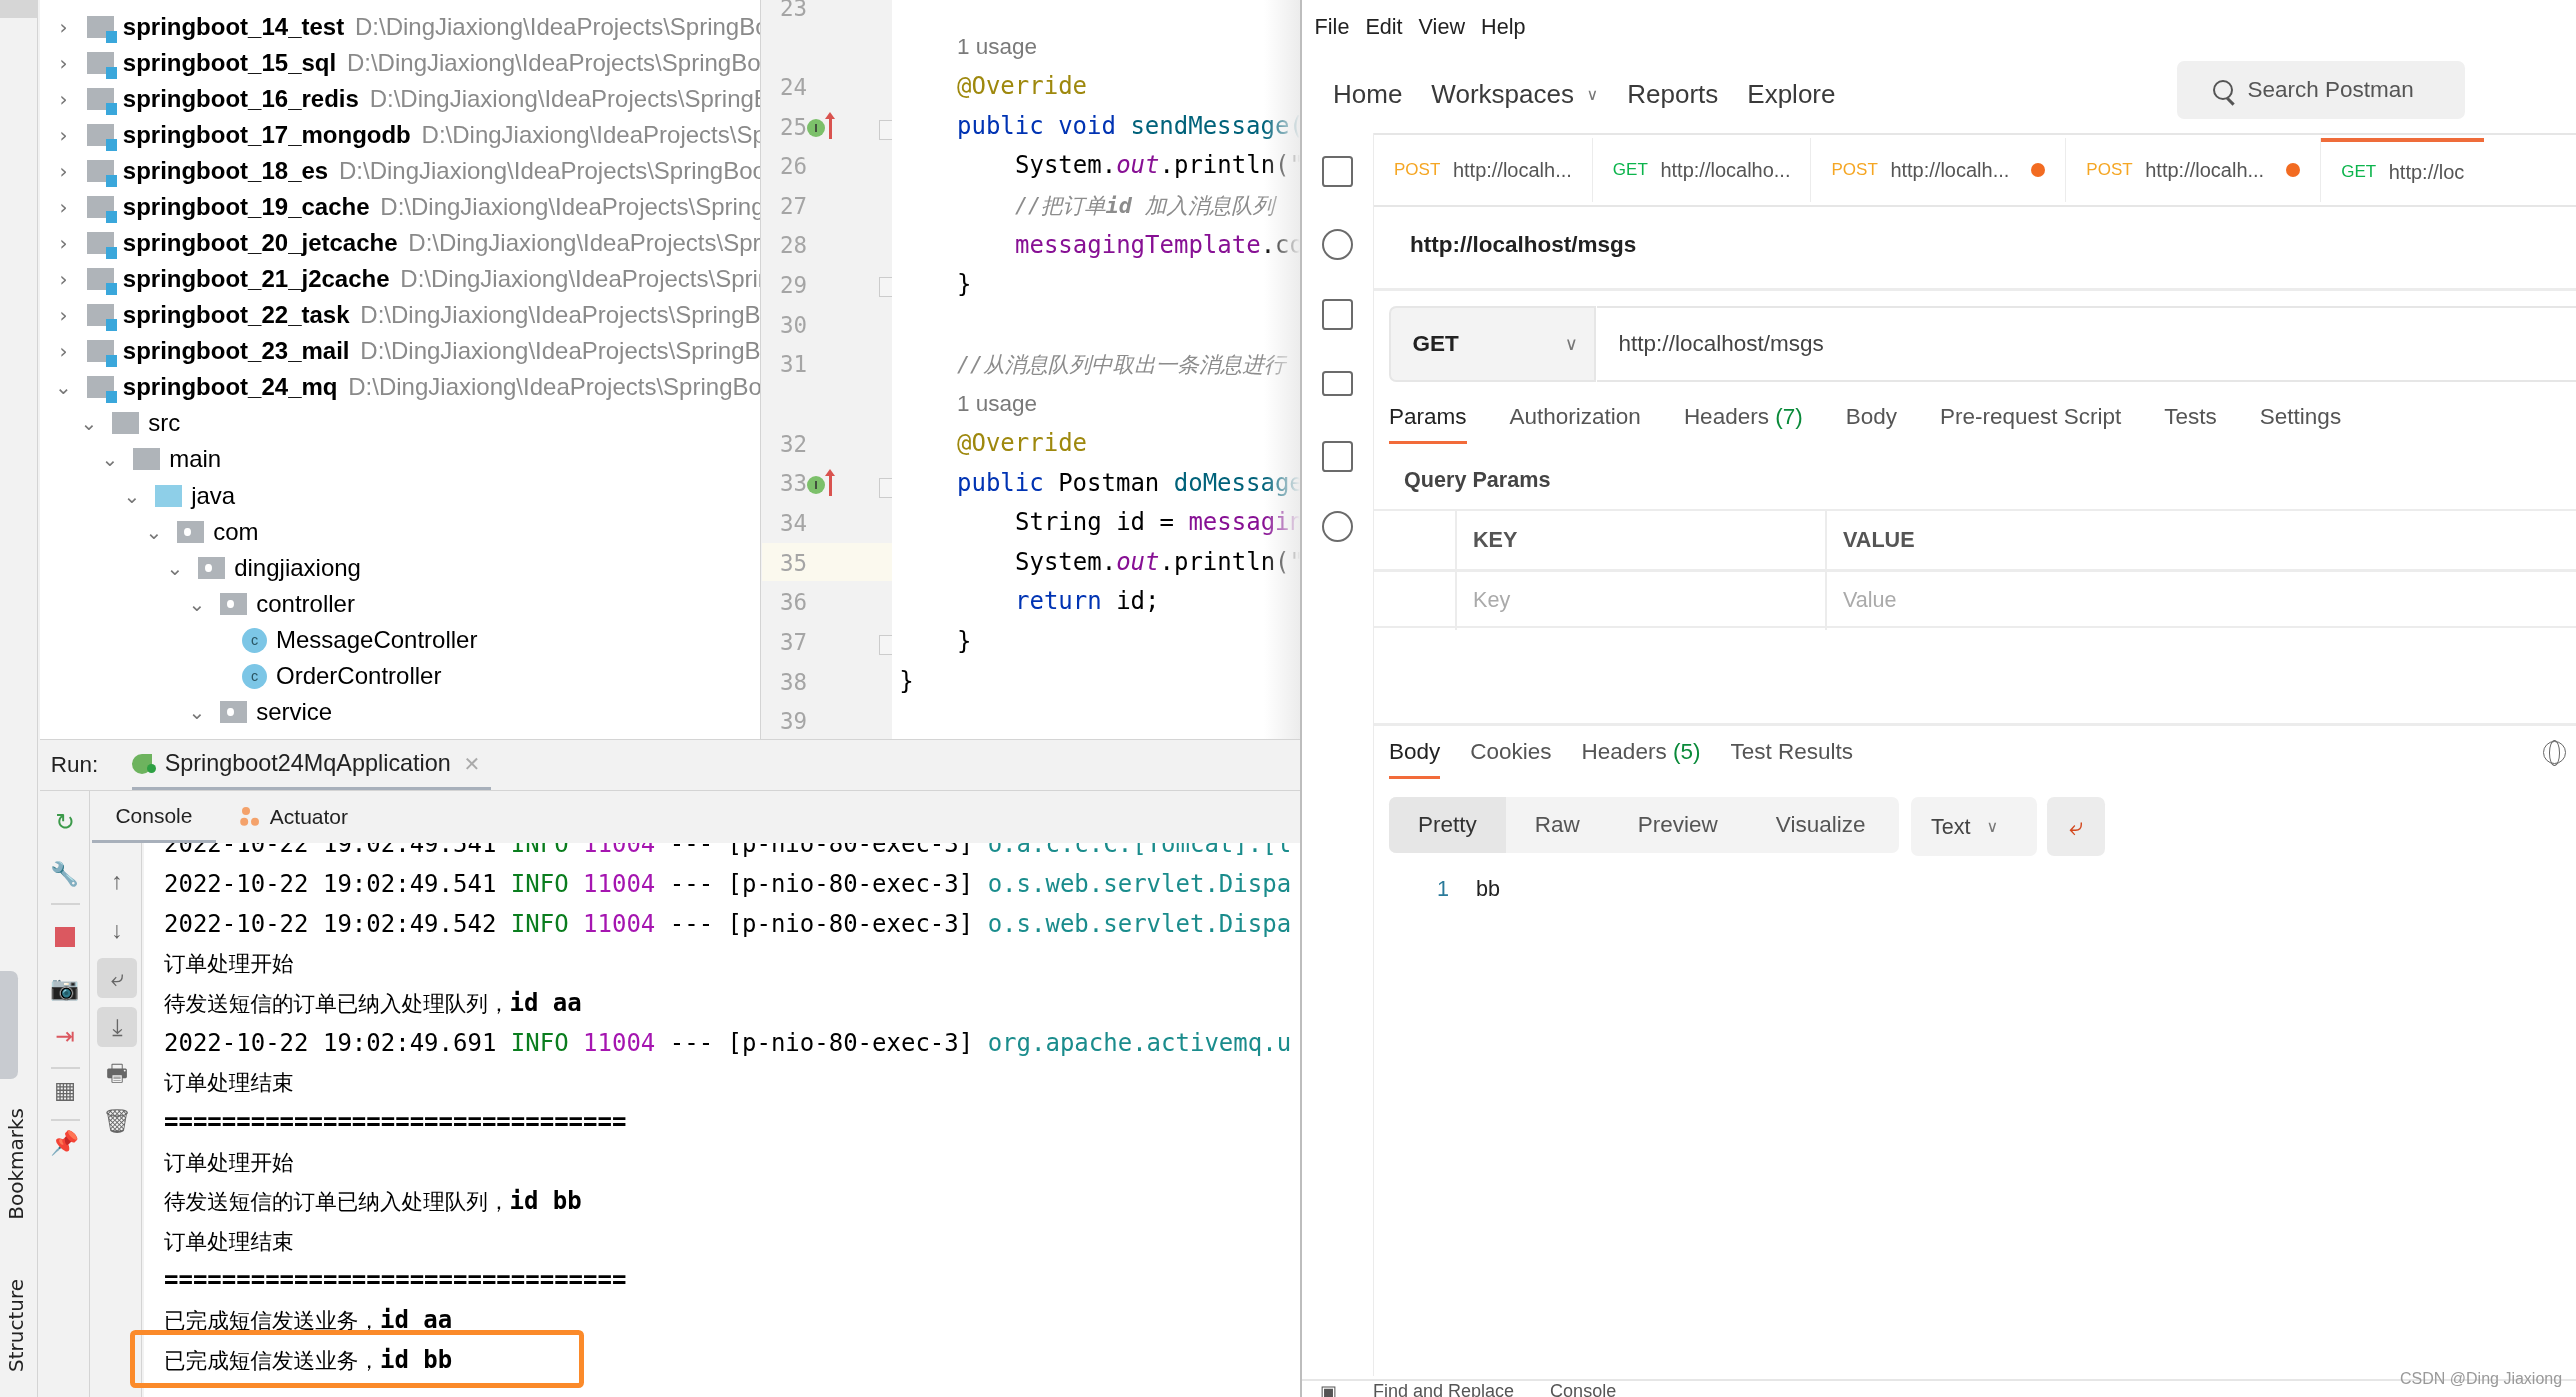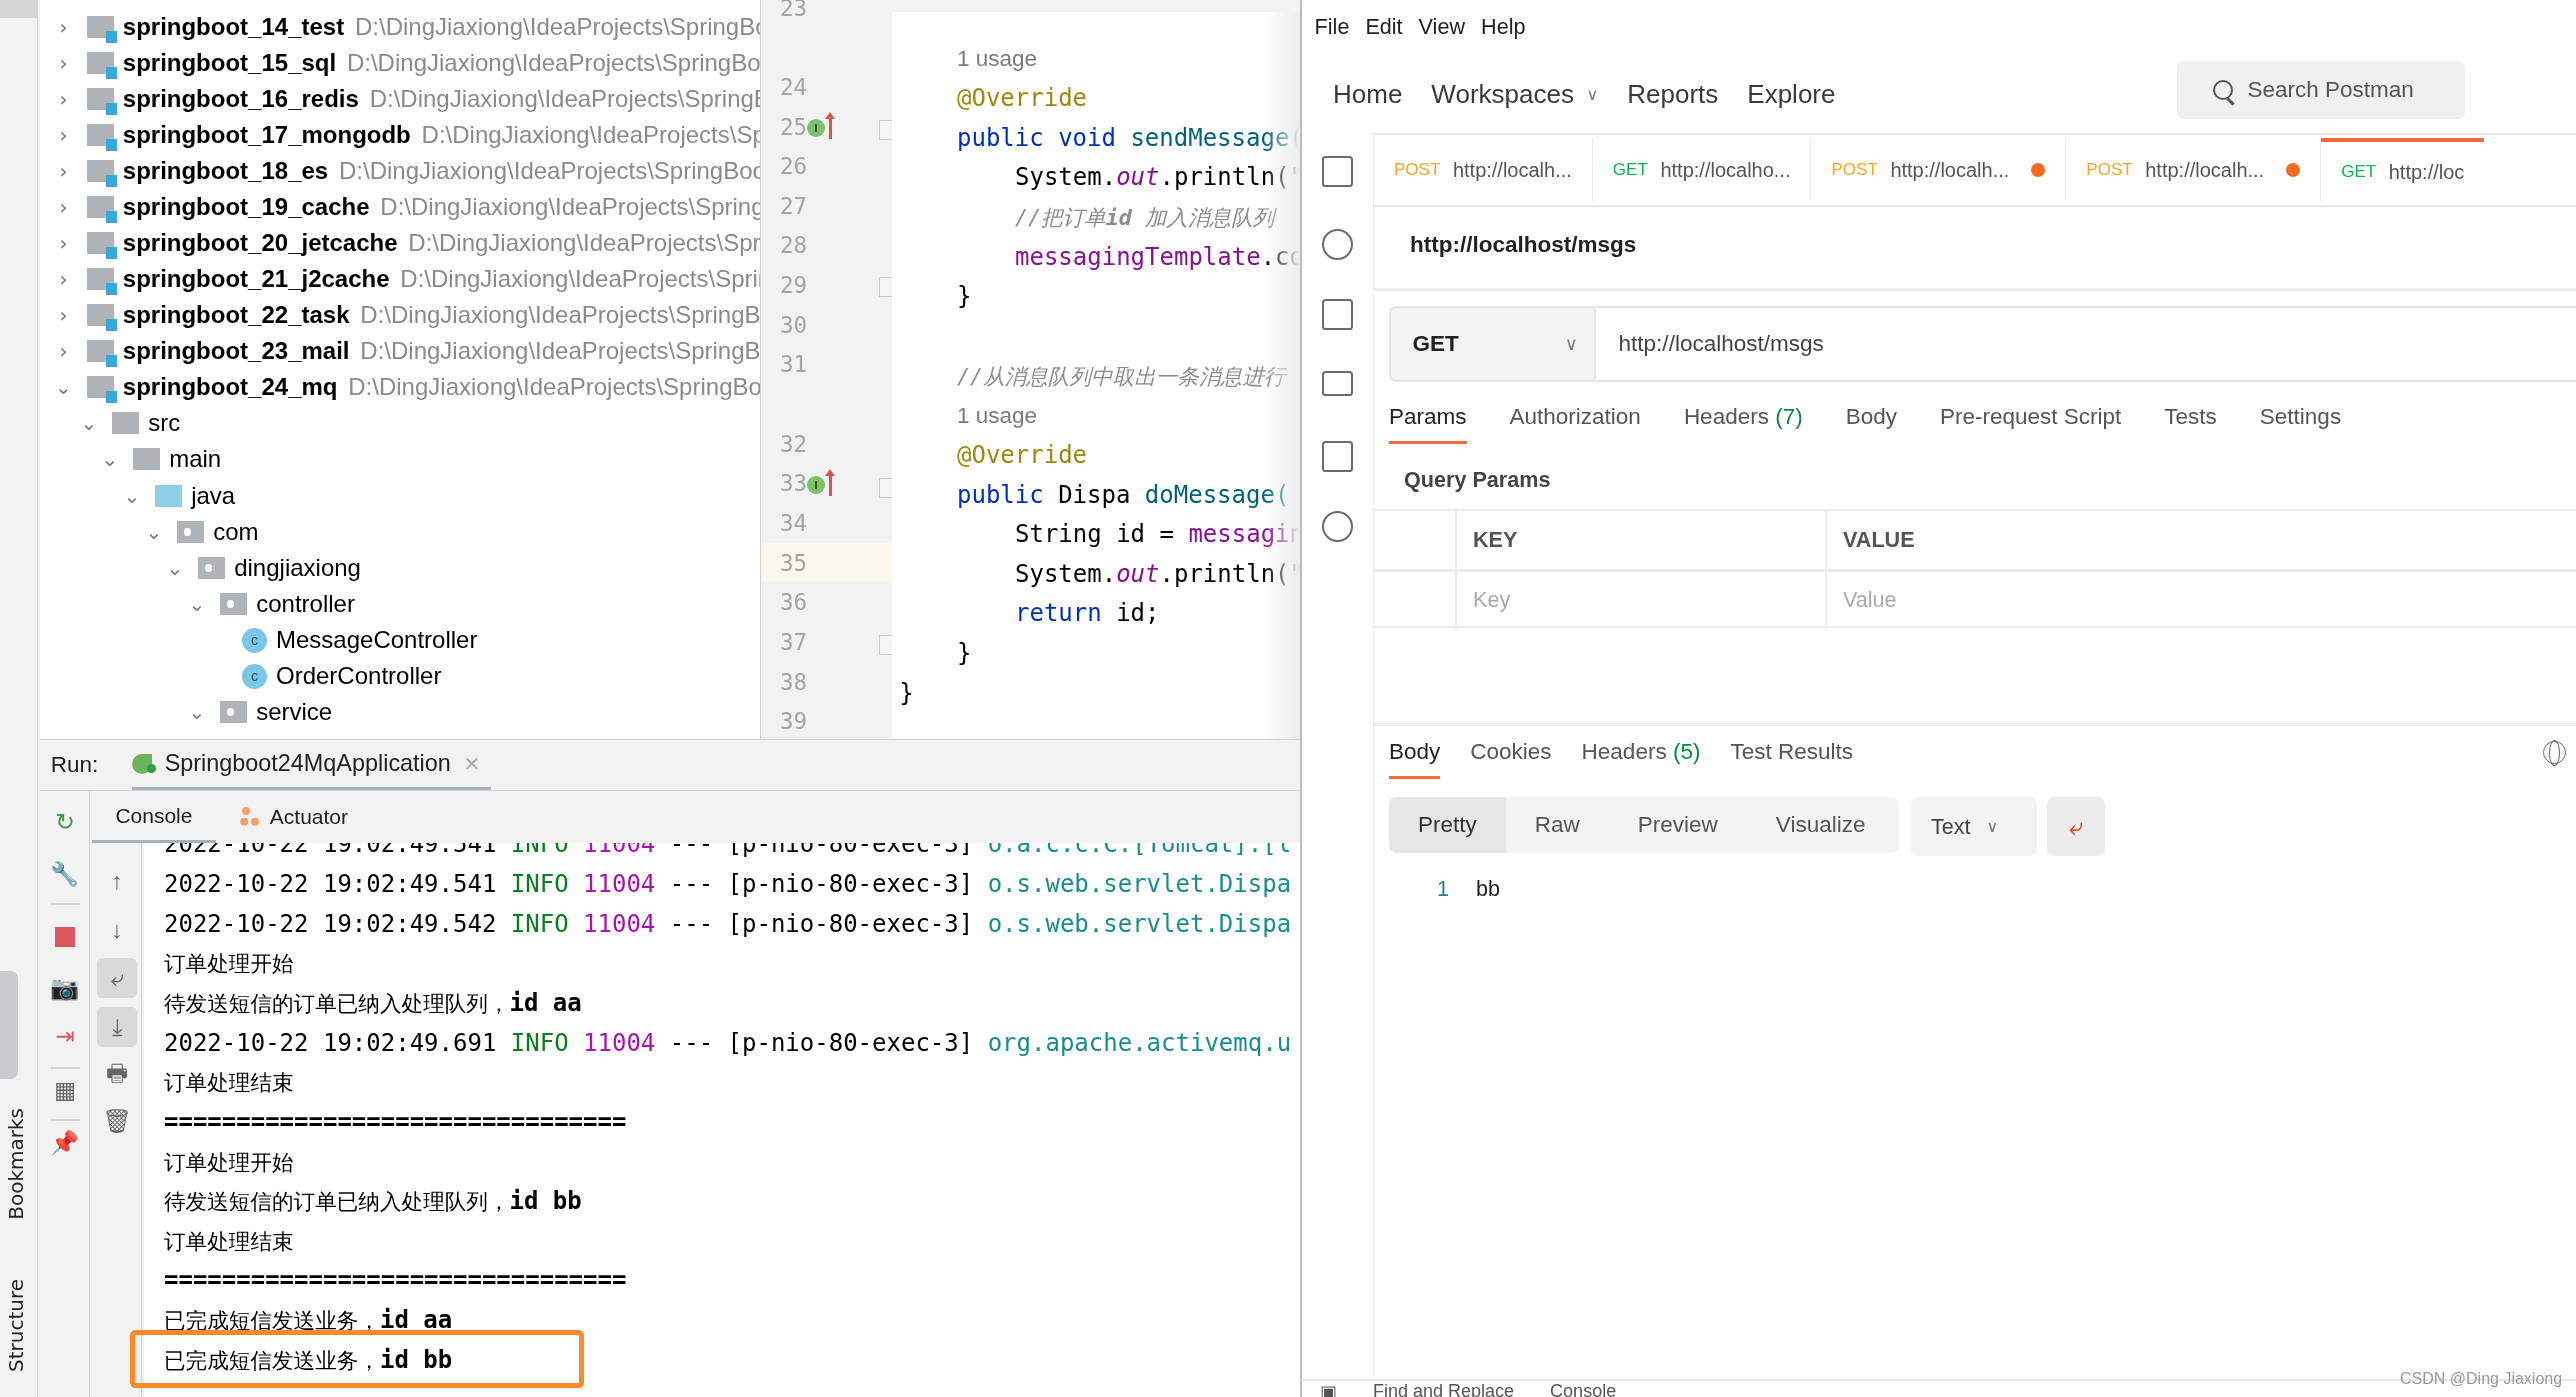--- a/index.html
+++ b/index.html
@@ -23,21 +23,21 @@
 .tname{color:#000}
 .tname.bold{font-weight:bold}
 .tpath{color:#8a8a8a;margin-left:10.8px}
 
 #gutter{position:absolute;left:760px;top:0;width:132px;height:739px;background:#f2f2f2;border-left:1.8px solid #d4d4d4}
 .lnum{position:absolute;left:18px;font-size:22.5px;color:#a5a5a5;font-family:"DejaVu Sans Mono",monospace}
 .gicon{position:absolute;left:45px;width:18px;height:18px;border-radius:50%;background:#7cc06a;font-size:10.8px;color:#333;display:flex;align-items:center;justify-content:center;font-weight:bold}
 .garrow{position:absolute;left:67px;width:2.7px;height:21.6px;background:#d9534f}
 .garrow::before{content:"";position:absolute;left:-4.5px;top:-5.4px;border-left:5.4px solid transparent;border-right:5.4px solid transparent;border-bottom:7.2px solid #d9534f}
 .foldmark{position:absolute;left:117px;width:14.4px;height:20px;border:1.8px solid #ccc;background:#f5f5f5}
-#code{position:absolute;left:892px;top:12px;width:408px;height:739px;background:#fff;overflow:hidden}
+#code{position:absolute;left:892px;top:0;width:408px;height:739px;background:#fff;overflow:hidden}
 #code-fade{position:absolute;right:0;top:0;width:36px;height:739px;background:linear-gradient(to right,rgba(240,240,240,0),#ececec)}
 .cline{position:absolute;white-space:nowrap;font-family:"DejaVu Sans Mono",monospace;font-size:24px;color:#000}
 .usage{font-family:"Liberation Sans",sans-serif;color:#7a7a7a;font-size:22.5px}
 .ann{color:#9e880d}
 .kw{color:#0033b3}
 .fn{color:#00627a}
 .st{color:#871094;font-style:italic}
 .fld{color:#871094}
 .cmt{color:#8c8c8c;font-style:italic}
 .cmt b{font-weight:bold}
@@ -273,21 +273,21 @@
     <div class="cline usage" style="left:65px;top:34px">1 usage</div>
     <div class="cline ann" style="left:65px;top:72px">@Override</div>
     <div class="cline" style="left:65px;top:112px"><span class="kw">public void</span> <span class="fn">sendMessage(</span></div>
     <div class="cline" style="left:123px;top:151px"><span>System.</span><span class="st">out</span><span>.println("</span></div>
     <div class="cline cmt" style="left:123px;top:191px;font-size:21.6px"><span>//把订单</span><b>id</b><span> 加入消息队列</span></div>
     <div class="cline" style="left:123px;top:231px"><span class="fld">messagingTemplate</span><span>.co</span></div>
     <div class="cline" style="left:65px;top:270px">}</div>
     <div class="cline cmt" style="left:65px;top:350px;font-size:21.6px">//从消息队列中取出一条消息进行</div>
     <div class="cline usage" style="left:65px;top:391px">1 usage</div>
     <div class="cline ann" style="left:65px;top:429px">@Override</div>
-    <div class="cline" style="left:65px;top:469px"><span class="kw">public</span><span> Dispa </span><span class="fn">doMessage(</span></div>
+    <div class="cline" style="left:65px;top:469px"><span class="kw">public</span><span> Postman </span><span class="fn">doMessage(</span></div>
     <div class="cline" style="left:123px;top:508px"><span>String id = </span><span class="fld">messagin</span></div>
     <div class="cline" style="left:123px;top:548px"><span>System.</span><span class="st">out</span><span>.println("</span></div>
     <div class="cline" style="left:123px;top:587px"><span class="kw">return</span><span> id;</span></div>
     <div class="cline" style="left:65px;top:627px">}</div>
     <div class="cline" style="left:7.2px;top:667px">}</div>
     <div id="code-fade"></div>
   </div>
 
   <div id="run-header">
     <span id="run-label">Run:</span>

